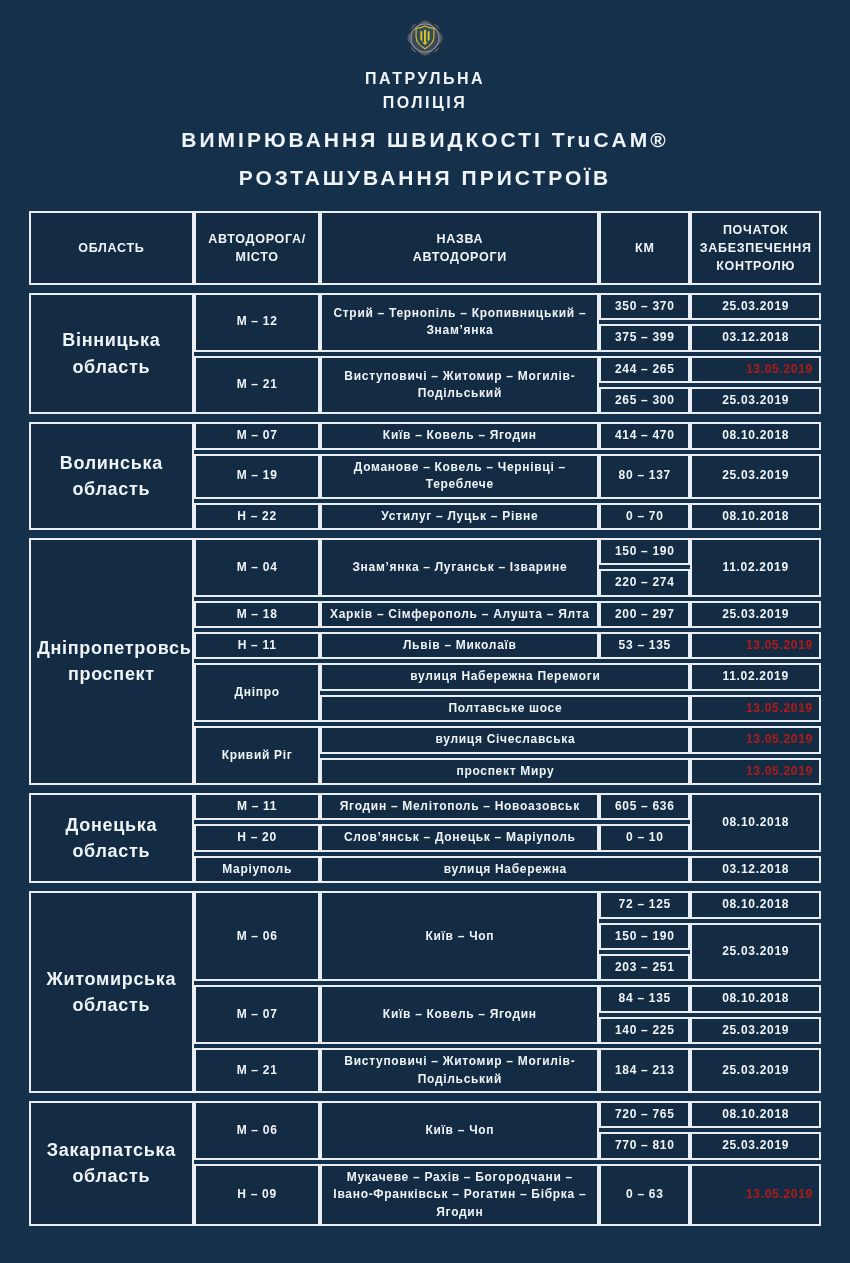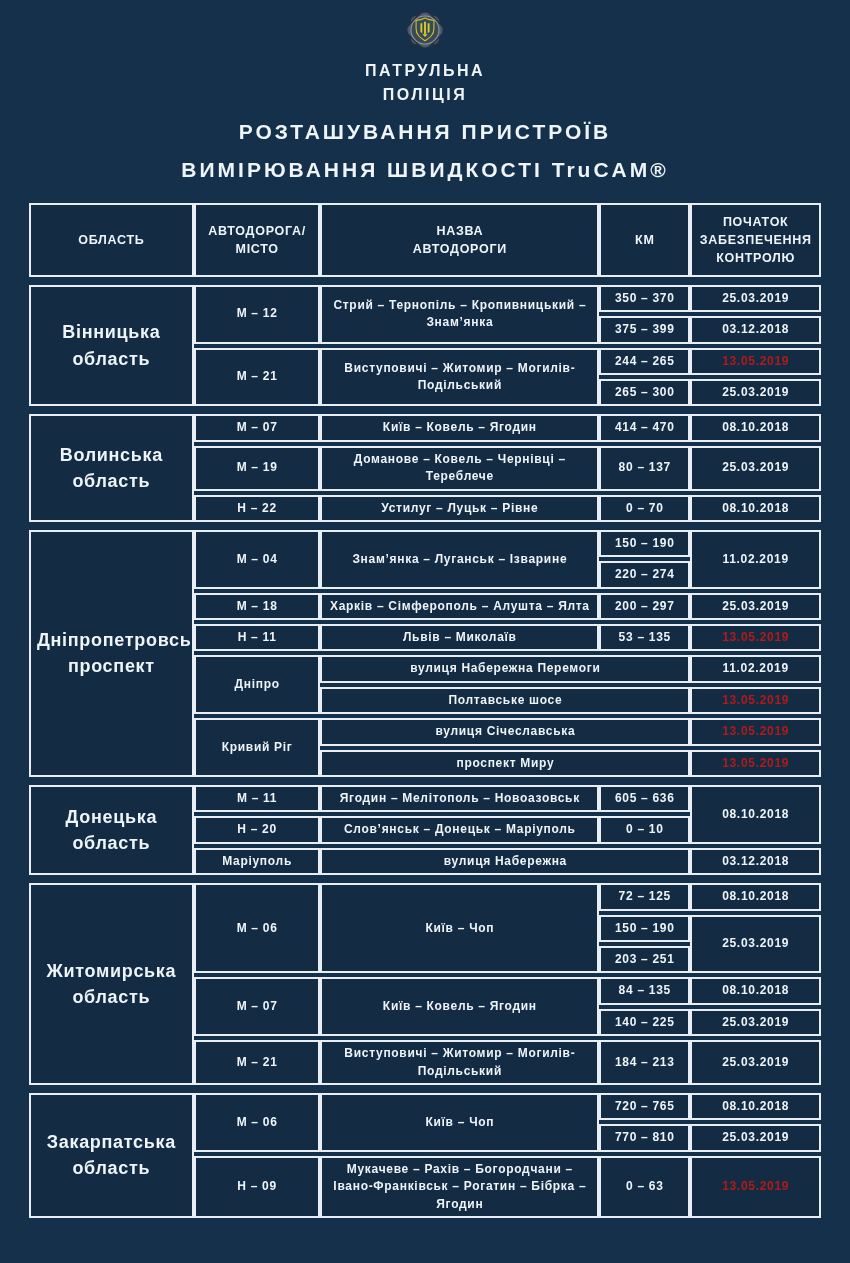--- a/index.html
+++ b/index.html
@@ -9,21 +9,21 @@
     --text:#eff4f9;
     --red:#b21a18;
   }
   *{box-sizing:border-box;margin:0;padding:0;}
   html,body{background:var(--bg);}
   body{
     width:850px;min-height:1263px;margin:0 auto;
     font-family:"Liberation Sans","DejaVu Sans",sans-serif;
     color:var(--text);
   }
-  .brand{padding-top:2px;text-align:center;}
+  .brand{padding-top:10px;text-align:center;}
   .badge{display:block;margin:0 auto;}
   .org-line{font-size:16px;font-weight:bold;letter-spacing:2.5px;line-height:1.35;margin-top:2px;}
   .poster-title{margin-top:8px;}
   .title-line{font-size:21px;font-weight:bold;letter-spacing:3px;line-height:1.8;}
   .table-wrap{width:792px;margin:10px auto 0;}
   table.grid{
     width:100%;table-layout:fixed;
     border-collapse:separate;border-spacing:0 4px;
   }
   col.c0{width:20.8%}
@@ -36,40 +36,40 @@
     background:var(--cell);
     color:var(--text);
     text-align:center;vertical-align:middle;
     font-weight:bold;font-size:12px;line-height:1.45;
     letter-spacing:.7px;
     padding:3px 6px;height:24px;
     overflow:hidden;
   }
   .head th{height:74px;white-space:pre-line;font-size:12.5px;}
   td.region{white-space:pre-line;font-size:18px;}
-  td.red{color:var(--red);}
+  td.red{color:var(--red);text-align:right;}
 </style>
 </head>
 <body>
 
 <div class="brand">
   <svg class="badge" width="56" height="56" viewBox="0 0 54 54" aria-hidden="true">
     <g fill="#4d5a6a" stroke="#243040" stroke-width="1.4">
       <rect x="12.5" y="12.5" width="29" height="29" rx="7"></rect>
       <rect x="12.5" y="12.5" width="29" height="29" rx="7" transform="rotate(45 27 27)"></rect>
     </g>
     <circle cx="27" cy="27" r="13.5" fill="#3b4856" stroke="#8e9aa8" stroke-width="1"></circle>
     <path d="M27 15.5 c3.6 1.8 6.4 2.1 8.6 2.2 v7.8 c0 6.6 -4.6 9.2 -8.6 11.9 c-4 -2.7 -8.6 -5.3 -8.6 -11.9 v-7.8 c2.2 -0.1 5 -0.4 8.6 -2.2 z" fill="#2e4f58" stroke="#d9b62c" stroke-width="1.1"></path>
     <path fill="#e9c42c" d="M22.6 20.5 v8.2 l1.8 1.4 v-9.6 h-1.8 z M26.1 19 v11.6 l0.9 0.8 0.9 -0.8 V19 h-1.8 z M29.6 20.5 v9.6 l1.8 -1.4 v-8.2 h-1.8 z M24.4 31.2 h5.2 l-2.6 2.6 z"></path>
   </svg>
   <div class="org-line">ПАТРУЛЬНА</div>
   <div class="org-line">ПОЛІЦІЯ</div>
   <div class="poster-title">
+    <div class="title-line">ВИМІРЮВАННЯ ШВИДКОСТІ  TruCAM®</div>
     <div class="title-line">РОЗТАШУВАННЯ ПРИСТРОЇВ</div>
-    <div class="title-line">ВИМІРЮВАННЯ ШВИДКОСТІ  TruCAM®</div>
   </div>
 </div>
 
 <div class="table-wrap">
   <table class="grid head">
     <colgroup>
         <col class="c0">
         <col class="c1">
         <col class="c2">
         <col class="c3">

